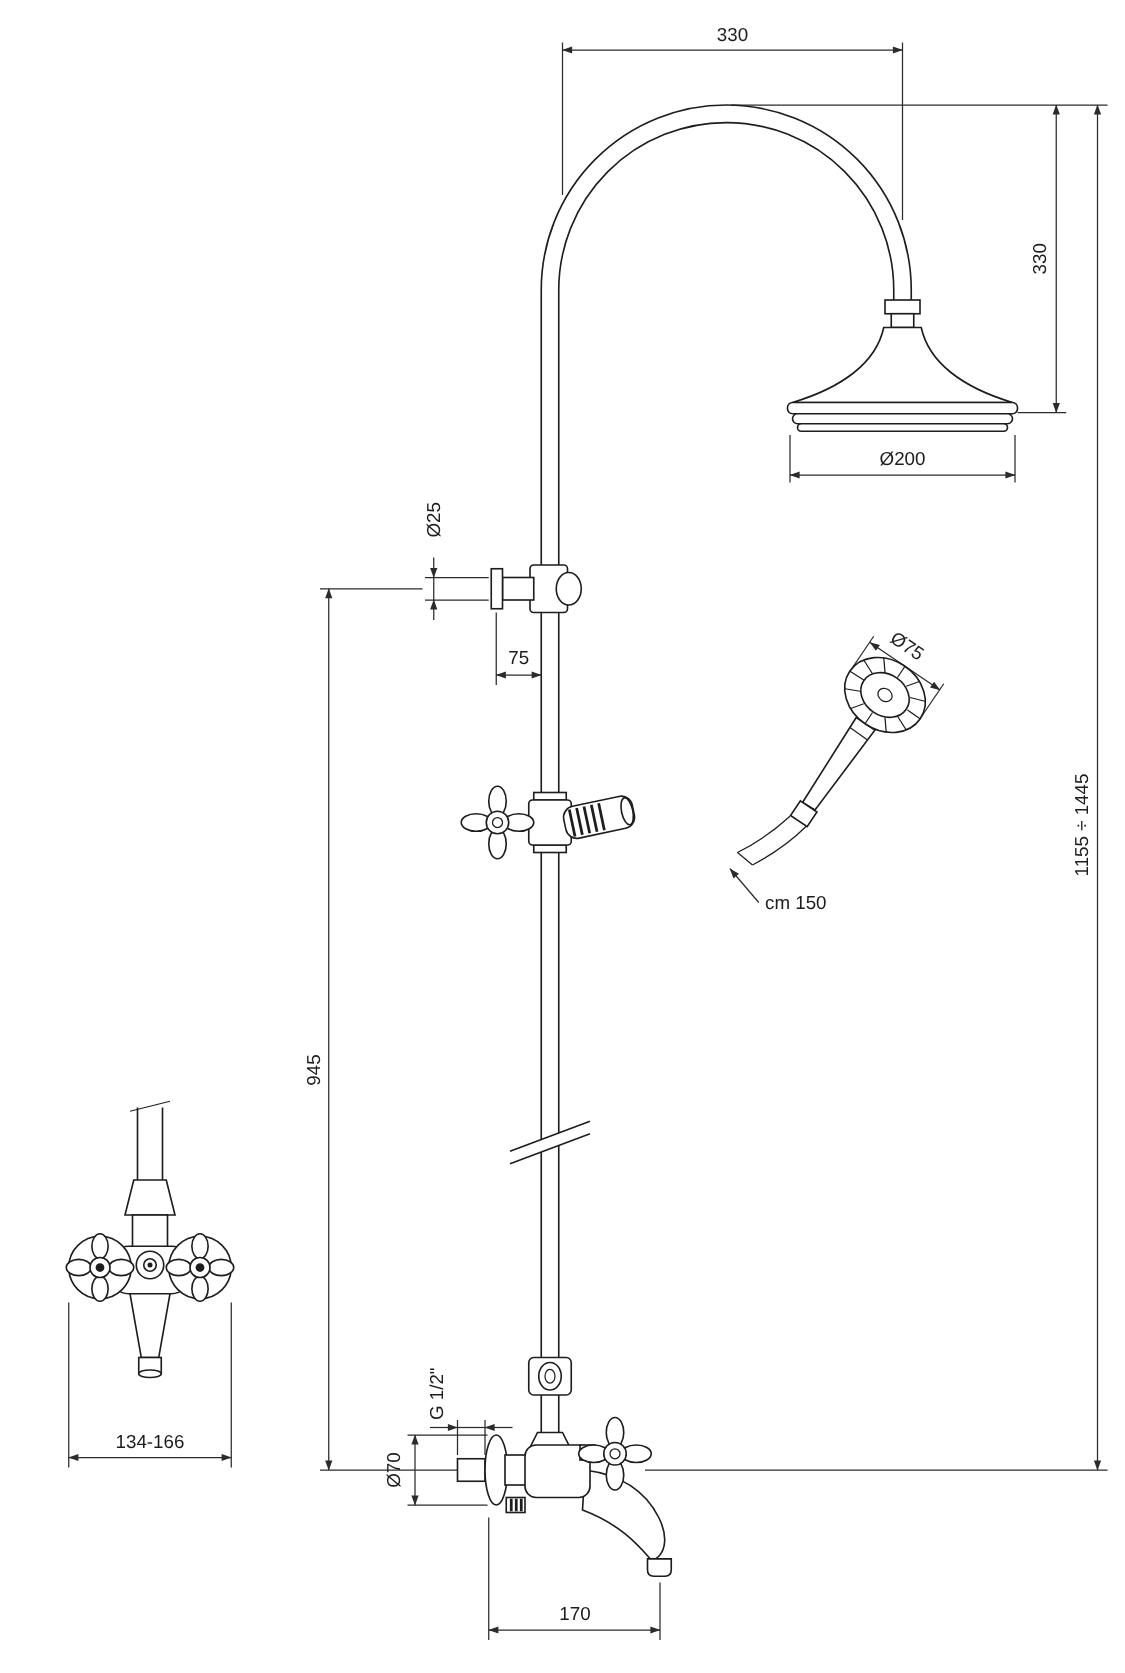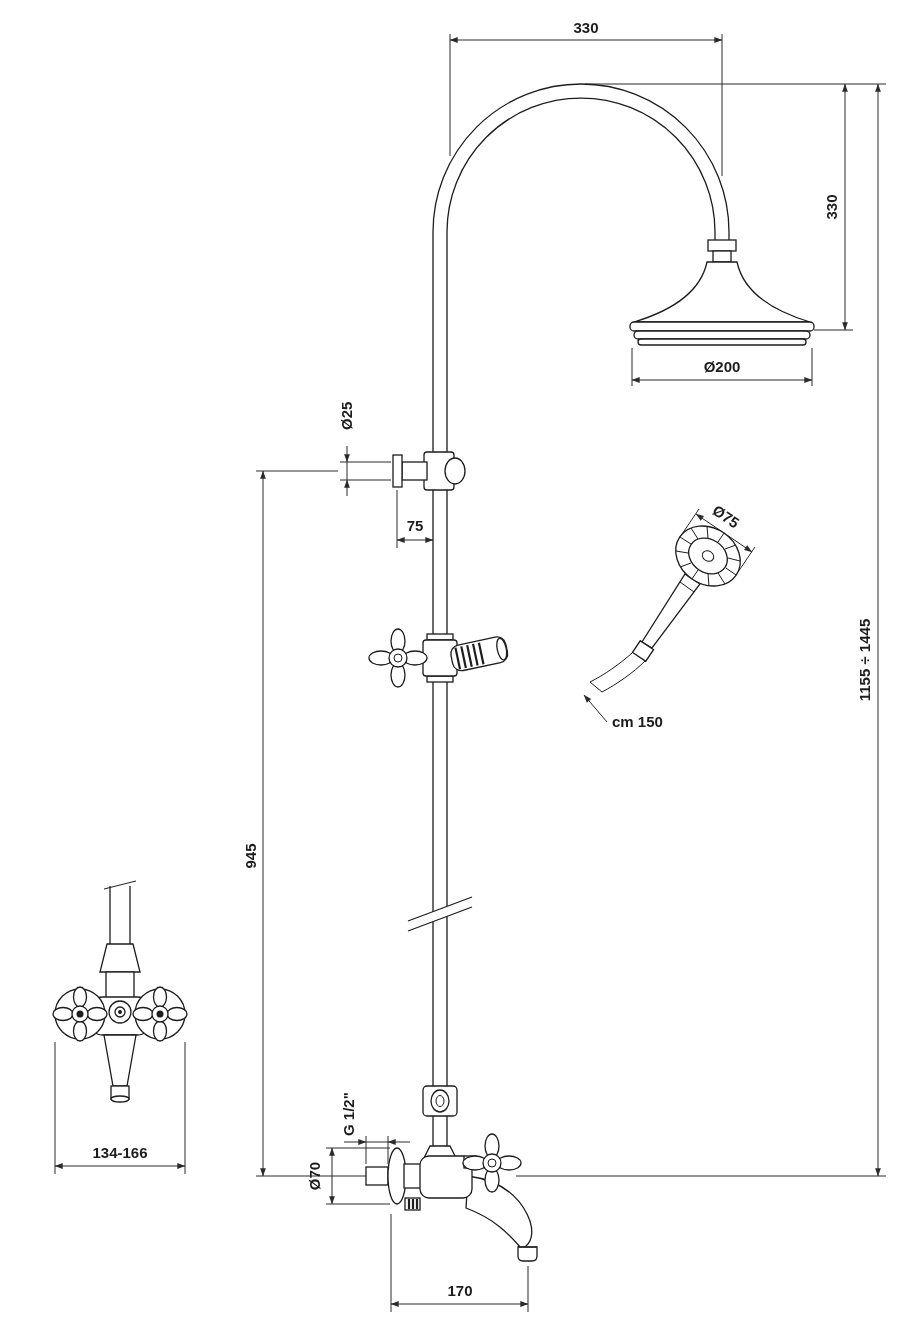--- a/index.html
+++ b/index.html
@@ -1,18 +1,18 @@
 <!DOCTYPE html>
 <html style="--line: #1d1d1f; --dim: #2b2b2b; --background: #ffffff;"><head>
 <meta charset="utf-8">
 <style>
   :root { --line:#1d1d1f; --dim:#2b2b2b; --background:#ffffff; }
   html,body { margin:0; padding:0; }
   body { width:900px; height:1338px; background:var(--background); }
-  .stage { position:relative; width:900px; height:1270px;font-weight:bold; }
+  .stage { position:relative; width:900px; height:1270px; }
   svg { display:block; }
   svg text { font-family:"Liberation Sans","DejaVu Sans",sans-serif; font-size:15px; fill:var(--line); }
   .o  { fill:#fff; stroke:var(--line); stroke-width:1.3; }
   .ol { fill:none; stroke:var(--line); stroke-width:1.3; }
   .tn { fill:none; stroke:var(--line); stroke-width:1; }
   .hx { fill:none; stroke:var(--line); stroke-width:2.2; }
   .d  { fill:none; stroke:var(--dim); stroke-width:1; }
   .wh { fill:#fff; stroke:none; }
   .dot { fill:var(--line); stroke:none; }
 </style>

